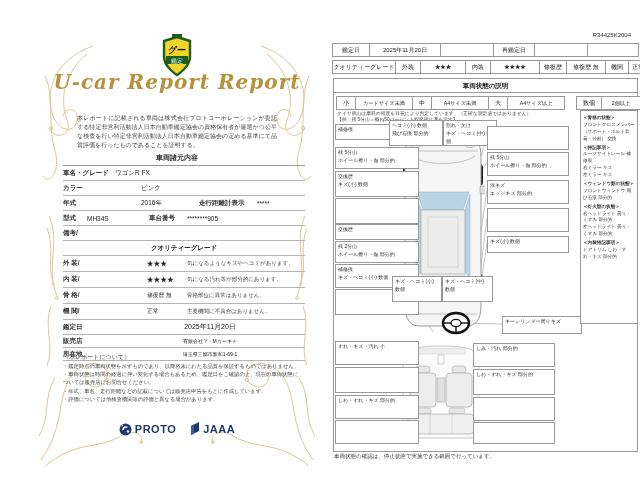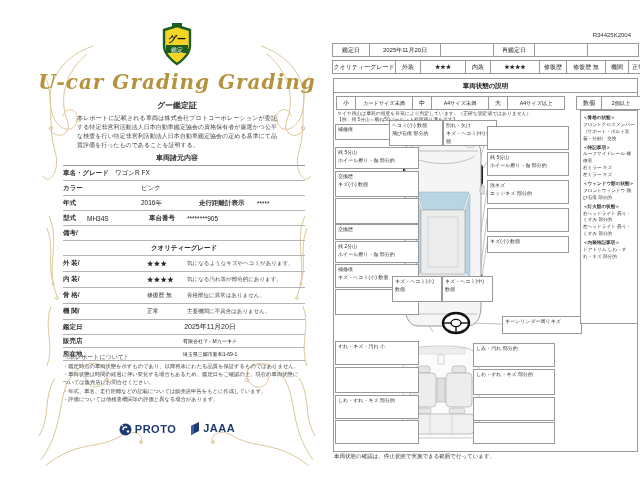--- a/index.html
+++ b/index.html
@@ -20,21 +20,21 @@
   .srow .lab{font-weight:bold;color:#333;}
   .srow .val{color:#222;}
   .center-row{justify-content:center;font-weight:bold;}
   .grow{height:15px;}
   .stars{font-weight:bold;font-size:7px;letter-spacing:0.5px;}
   .gdesc{font-size:5.5px;color:#444;}
   .info-val{flex:1;text-align:center;}
   .notes{left:30px;width:238px;font-size:5.3px;line-height:1.45;color:#444;}
   .notes div{margin-bottom:1px;}
   .logo-row{left:0;width:100%;display:flex;justify-content:center;align-items:center;gap:14px;}
-  .logo{display:flex;align-items:flex-start;gap:3px;color:#1d3a73;font-weight:bold;}
+  .logo{display:flex;align-items:center;gap:3px;color:#1d3a73;font-weight:bold;}
   .logo .txt{font-size:11px;letter-spacing:0.5px;}
   
   .r-title{left:0;top:14px;width:210px;text-align:center;font-size:7.5px;font-weight:bold;color:#222;}
   .r-no{right:8px;top:16px;font-size:6px;color:#333;}
   .cellrow{display:flex;}
   .cell{border:1px solid #999;margin-left:-1px;height:12px;line-height:12px;text-align:center;
         font-size:6px;color:#222;background:#fff;overflow:hidden;white-space:nowrap;}
   .band{border:1px solid #999;text-align:center;font-size:6.5px;font-weight:bold;line-height:13px;}
   .contentbox{border:1px solid #999;}
   .tnote{font-size:4.8px;color:#444;line-height:1.4;}
@@ -92,32 +92,31 @@
       <g transform="translate(288,0) scale(-1,1)">
         <path d="M8,444 C34,408 22,376 42,356 C60,338 82,352 72,366 C64,376 48,370 54,356"></path>
         <path d="M12,450 C44,424 64,434 88,420 C100,412 112,418 108,428"></path>
         <path d="M6,420 C18,400 10,380 22,362"></path>
         <circle cx="74" cy="364" r="1.6"></circle>
           <circle cx="108" cy="426" r="1.4"></circle>
       </g>
     </g>
   </svg>
 
-  <div class="abs" style="left:127px;top:7px;width:34px;height:44px;">
+  <div class="abs" style="left:127px;top:18px;width:34px;height:44px;">
     <svg width="34" height="44" viewBox="0 0 34 44">
       <rect x="12" y="0" width="10" height="5" fill="#1b5e20"></rect>
       <path d="M17,3 L30,7 L30,23 C30,33 17,41 17,41 C17,41 4,33 4,23 L4,7 Z" fill="#f5d428" stroke="#1b5e20" stroke-width="2.4"></path>
       <text x="17" y="19" text-anchor="middle" font-size="9" font-weight="bold" fill="#111">グー</text>
       <rect x="6" y="22" width="22" height="8" fill="#1b5e20"></rect>
       <text x="17" y="28.5" text-anchor="middle" font-size="6" fill="#fff">鑑定</text>
     </svg>
   </div>
 
-  <div class="abs gr-title" style="top:54px;">U-car Grading Grading</div>
-  <div class="abs cert-label" style="top:84px;">グー鑑定証</div>
+  <div class="abs gr-title" style="top:54px;">U-car Report Report</div>
   <div class="abs intro" style="top:98px;">本レポートに記載される車両は株式会社プロトコーポレーションが委託する特定非営利活動法人日本自動車鑑定協会の資格保有者が厳選かつ公平な検査を行い特定非営利活動法人日本自動車鑑定協会の定める基準にて品質評価を行ったものであることを証明する。</div>
   <div class="abs sec-head" style="top:137px;">車両諸元内容</div>
 
   <div class="abs spec-table" style="top:149px;">
     <div class="srow">
       <span class="lab" style="width:52px;">車名・グレード</span>
       <span class="val">ワゴンR FX</span>
     </div>
     <div class="srow">
       <span class="lab" style="width:52px;">カラー</span>

